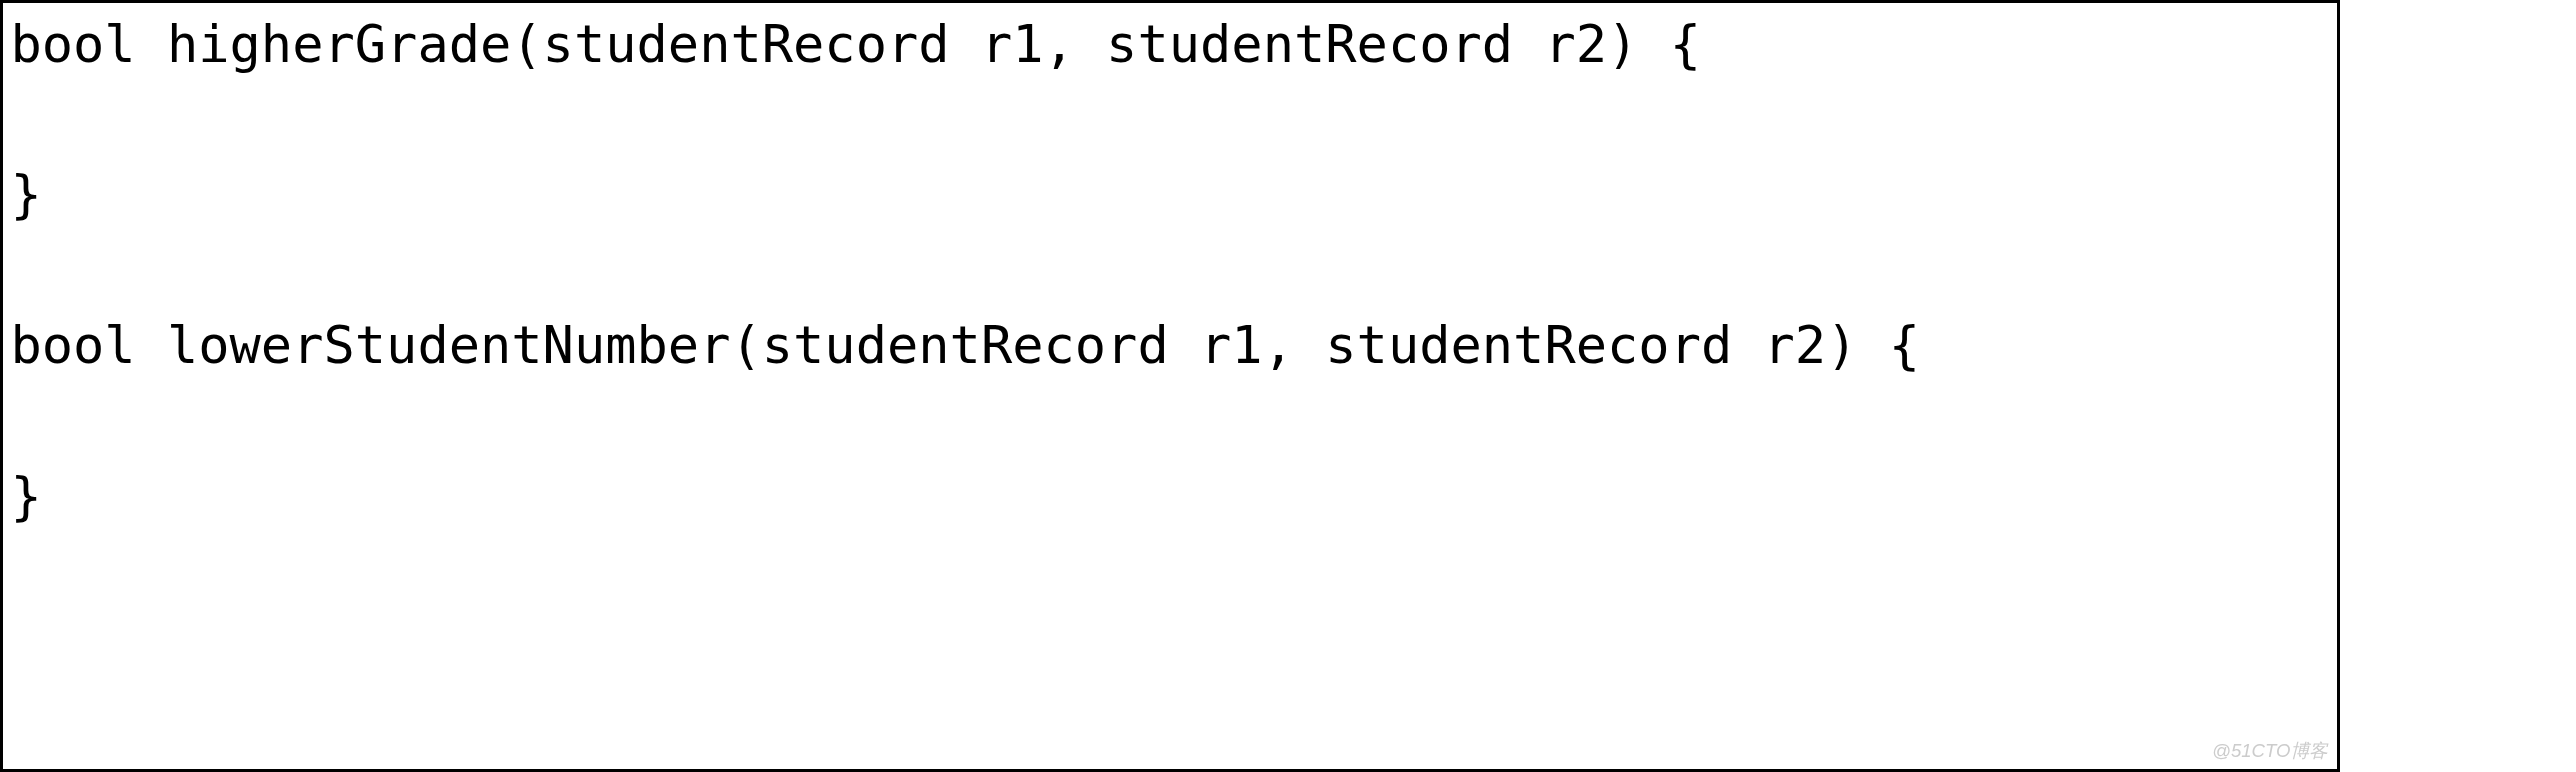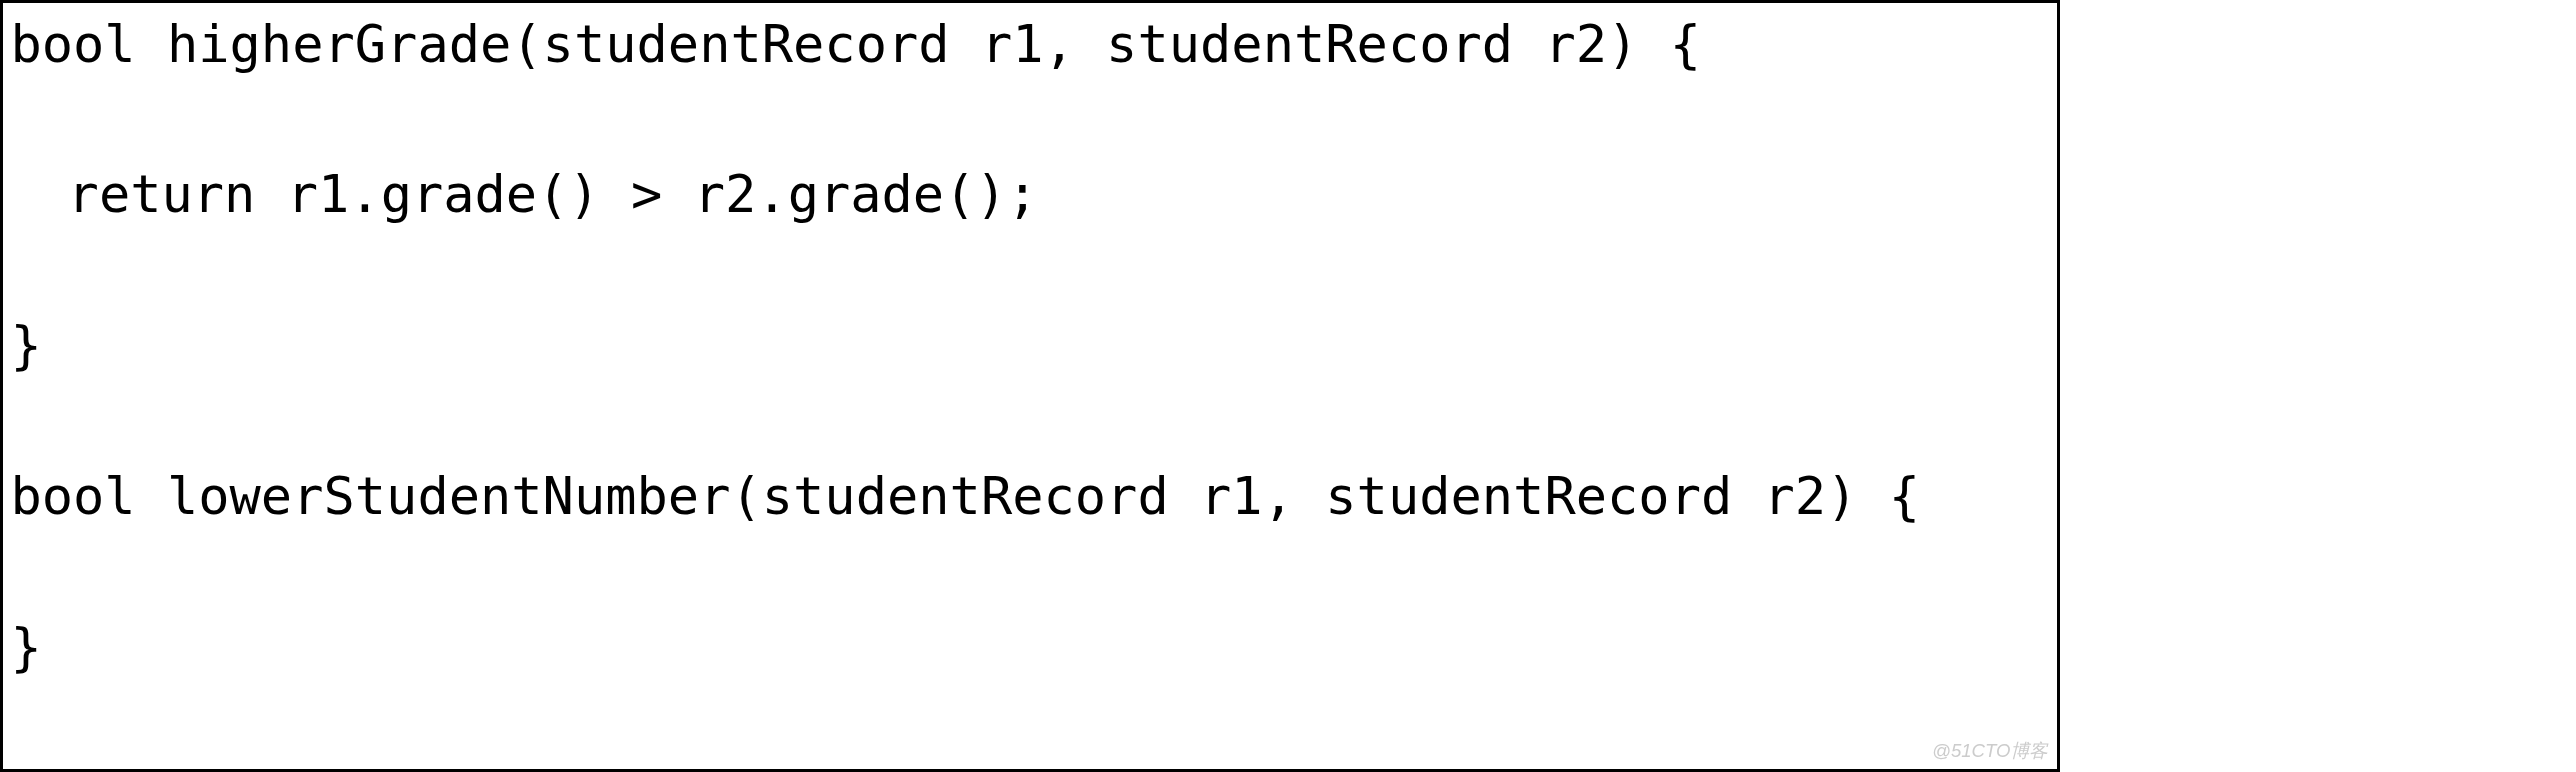--- a/index.html
+++ b/index.html
@@ -9,21 +9,21 @@
       height: 772px;
       background: #fff;
       font-family: "Menlo","Consolas","DejaVu Sans Mono","Liberation Mono","Courier New",monospace;
       font-size: 52px;
       line-height: 1.45;
       color: #000;
       overflow: hidden;
     }
     .frame {
       box-sizing: border-box;
-      width: 2060px;
+      width: 2340px;
       height: 772px;
       border: 3.7px solid #000;
       padding: 3.7px 7.4px 3.7px 7.4px;
       position: relative;
     }
     pre {
       margin: 0;
       white-space: pre;
       font-family: inherit;
       font-size: inherit;
@@ -38,21 +38,20 @@
       font-size: 18.6px;
       color: #ccc;
       font-style: italic;
     }
   </style>
 </head>
 <body>
 
 <div class="frame">
 <pre><span class="line">bool higherGrade(studentRecord r1, studentRecord r2) {</span>
-<span class="line ml1">return r1.grade() &gt; r2.grade();</span>
 <span class="line">}</span>
 <span class="line">bool lowerStudentNumber(studentRecord r1, studentRecord r2) {</span>
 <span class="line">}</span>
 
 
 
 </pre>
 <div class="watermark">@51CTO博客</div>
 </div>
 

